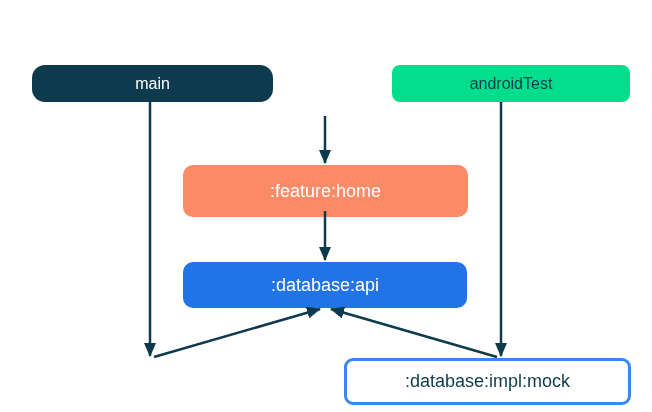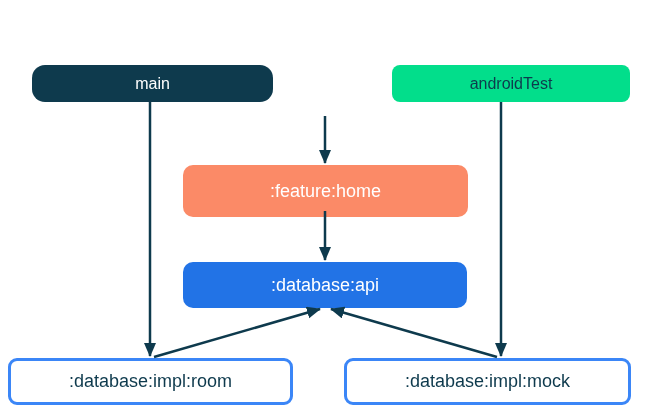--- a/index.html
+++ b/index.html
@@ -54,23 +54,20 @@
   </div>
 
   <div class="node node-feature-home">
     <span>:feature:home</span>
   </div>
 
   <div class="node node-database-api">
     <span>:database:api</span>
   </div>
 
-  <div class="node impl node-impl-room">
-    <span>:database:impl:room</span>
-  </div>
 
   <div class="node impl node-impl-mock">
     <span>:database:impl:mock</span>
   </div>
 
   <svg class="edges-svg" viewBox="0 0 652 412" xmlns="http://www.w3.org/2000/svg">
     <defs>
       <marker id="ah" markerUnits="userSpaceOnUse" markerWidth="16" markerHeight="13" refX="13" refY="6" orient="auto">
         <path id="ah-path" d="M0,0 L14,6 L0,12 Z" fill="#0E3A4D"></path>
       </marker>

